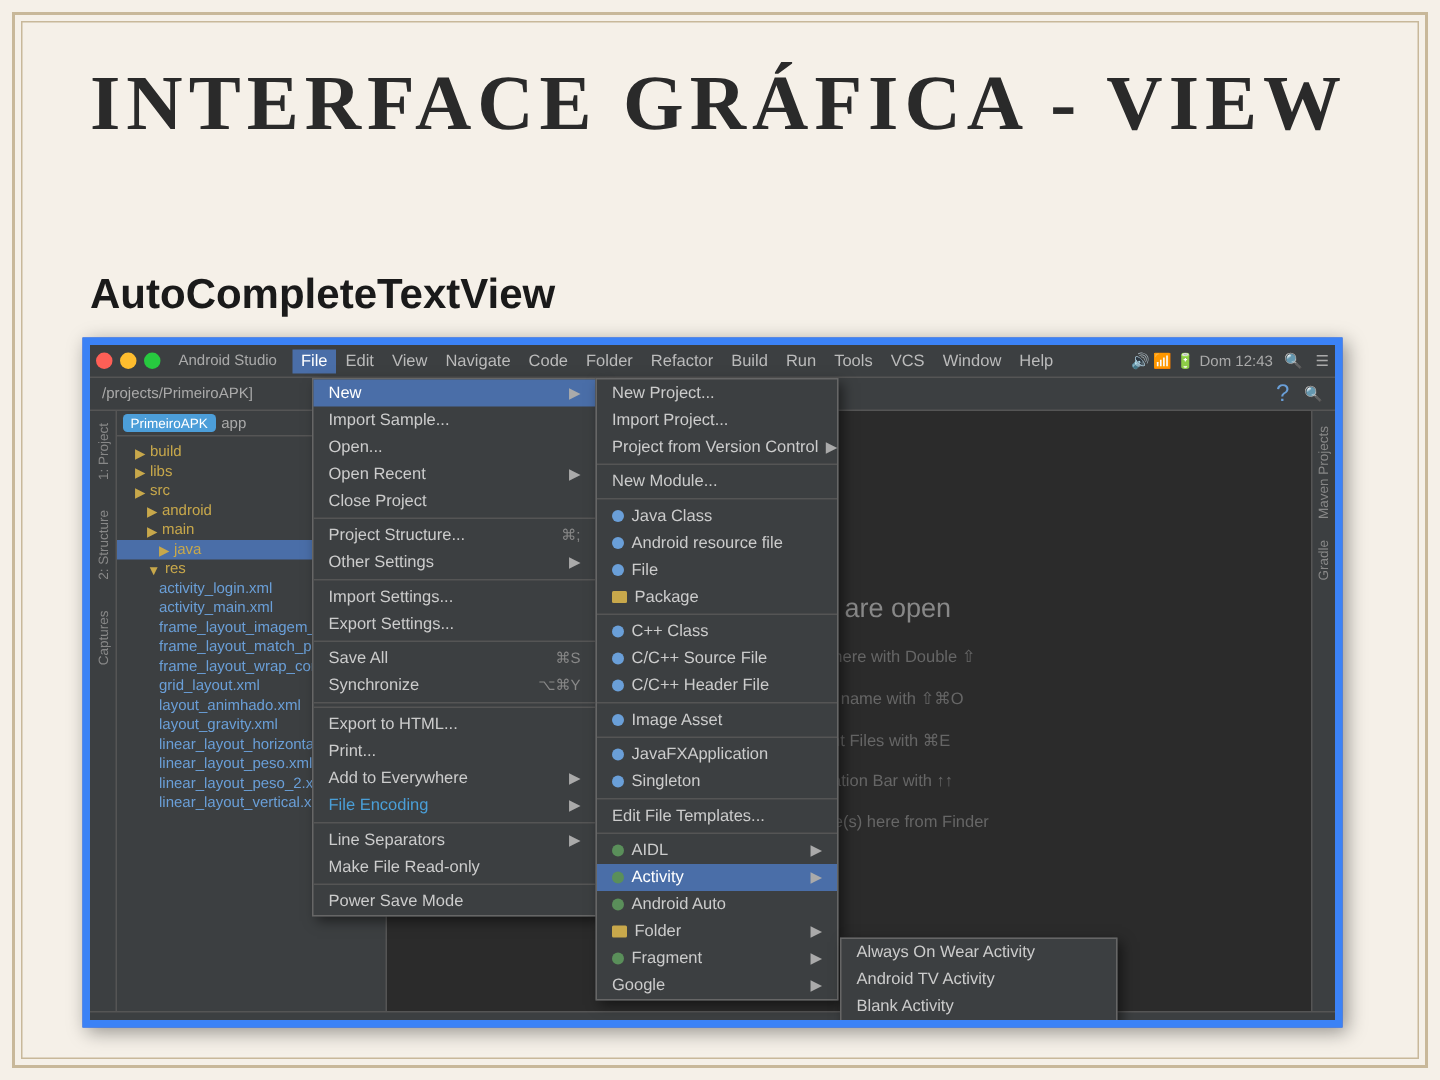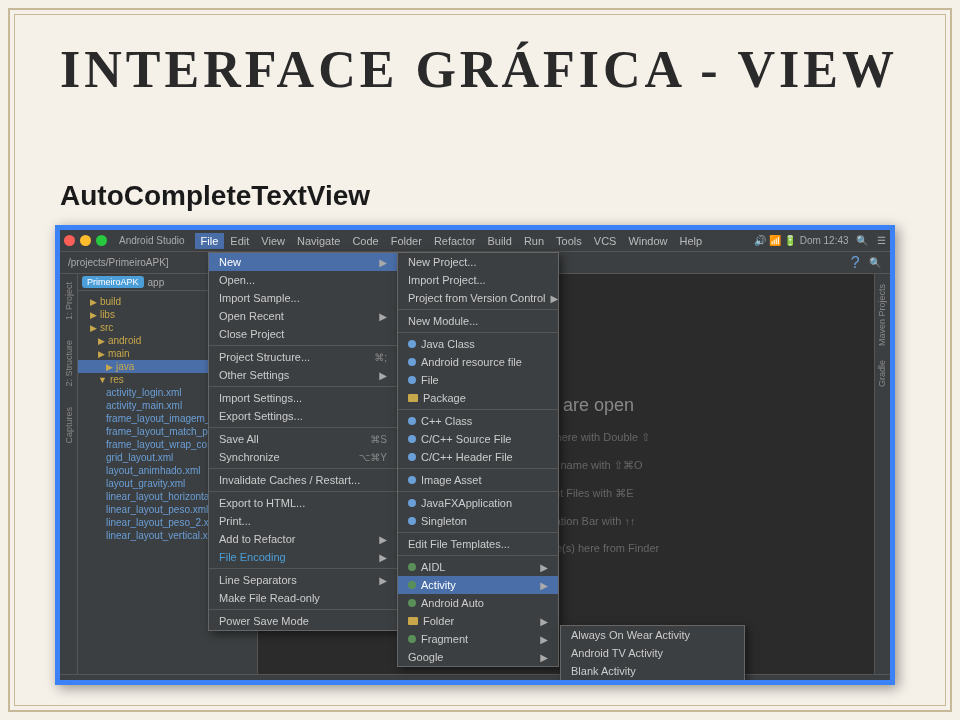--- a/index.html
+++ b/index.html
@@ -529,24 +529,24 @@
     </div>
 
     <div class="dropdown-overlay">
 
       <div class="file-menu">
         <div class="menu-section-item highlighted">
           <span>New</span>
             <span class="menu-arrow">▶</span>
         </div>
         <div class="menu-section-item">
+            <span>Import Sample...</span>
+          </div>
+        <div class="menu-section-item">
             <span>Open...</span>
-          </div>
-        <div class="menu-section-item">
-            <span>Import Sample...</span>
           </div>
         <div class="menu-section-item">
             <span>Open Recent</span>
             <span class="menu-arrow">▶</span>
           </div>
         <div class="menu-section-item">
             <span>Close Project</span>
           </div>
         <div class="menu-sep"></div>
         <div class="menu-section-item">
@@ -567,32 +567,29 @@
         <div class="menu-sep"></div>
         <div class="menu-section-item">
             <span>Save All</span>
             <span class="menu-shortcut">⌘S</span>
           </div>
         <div class="menu-section-item">
             <span>Synchronize</span>
             <span class="menu-shortcut">⌥⌘Y</span>
           </div>
         <div class="menu-sep"></div>
-        <div class="menu-section-item">
-            <span>Invalidate Caches / Restart...</span>
-          </div>
         <div class="menu-sep"></div>
         <div class="menu-section-item">
             <span>Export to HTML...</span>
           </div>
         <div class="menu-section-item">
             <span>Print...</span>
           </div>
         <div class="menu-section-item">
-            <span>Add to Refactor</span>
+            <span>Add to Everywhere</span>
             <span class="menu-arrow">▶</span>
           </div>
         <div class="menu-section-item" style="color:#4a9fd8;text-align:center;">
             <span>File Encoding</span>
             <span class="menu-arrow">▶</span>
           </div>
         <div class="menu-sep"></div>
         <div class="menu-section-item">
             <span>Line Separators</span>
             <span class="menu-arrow">▶</span>

